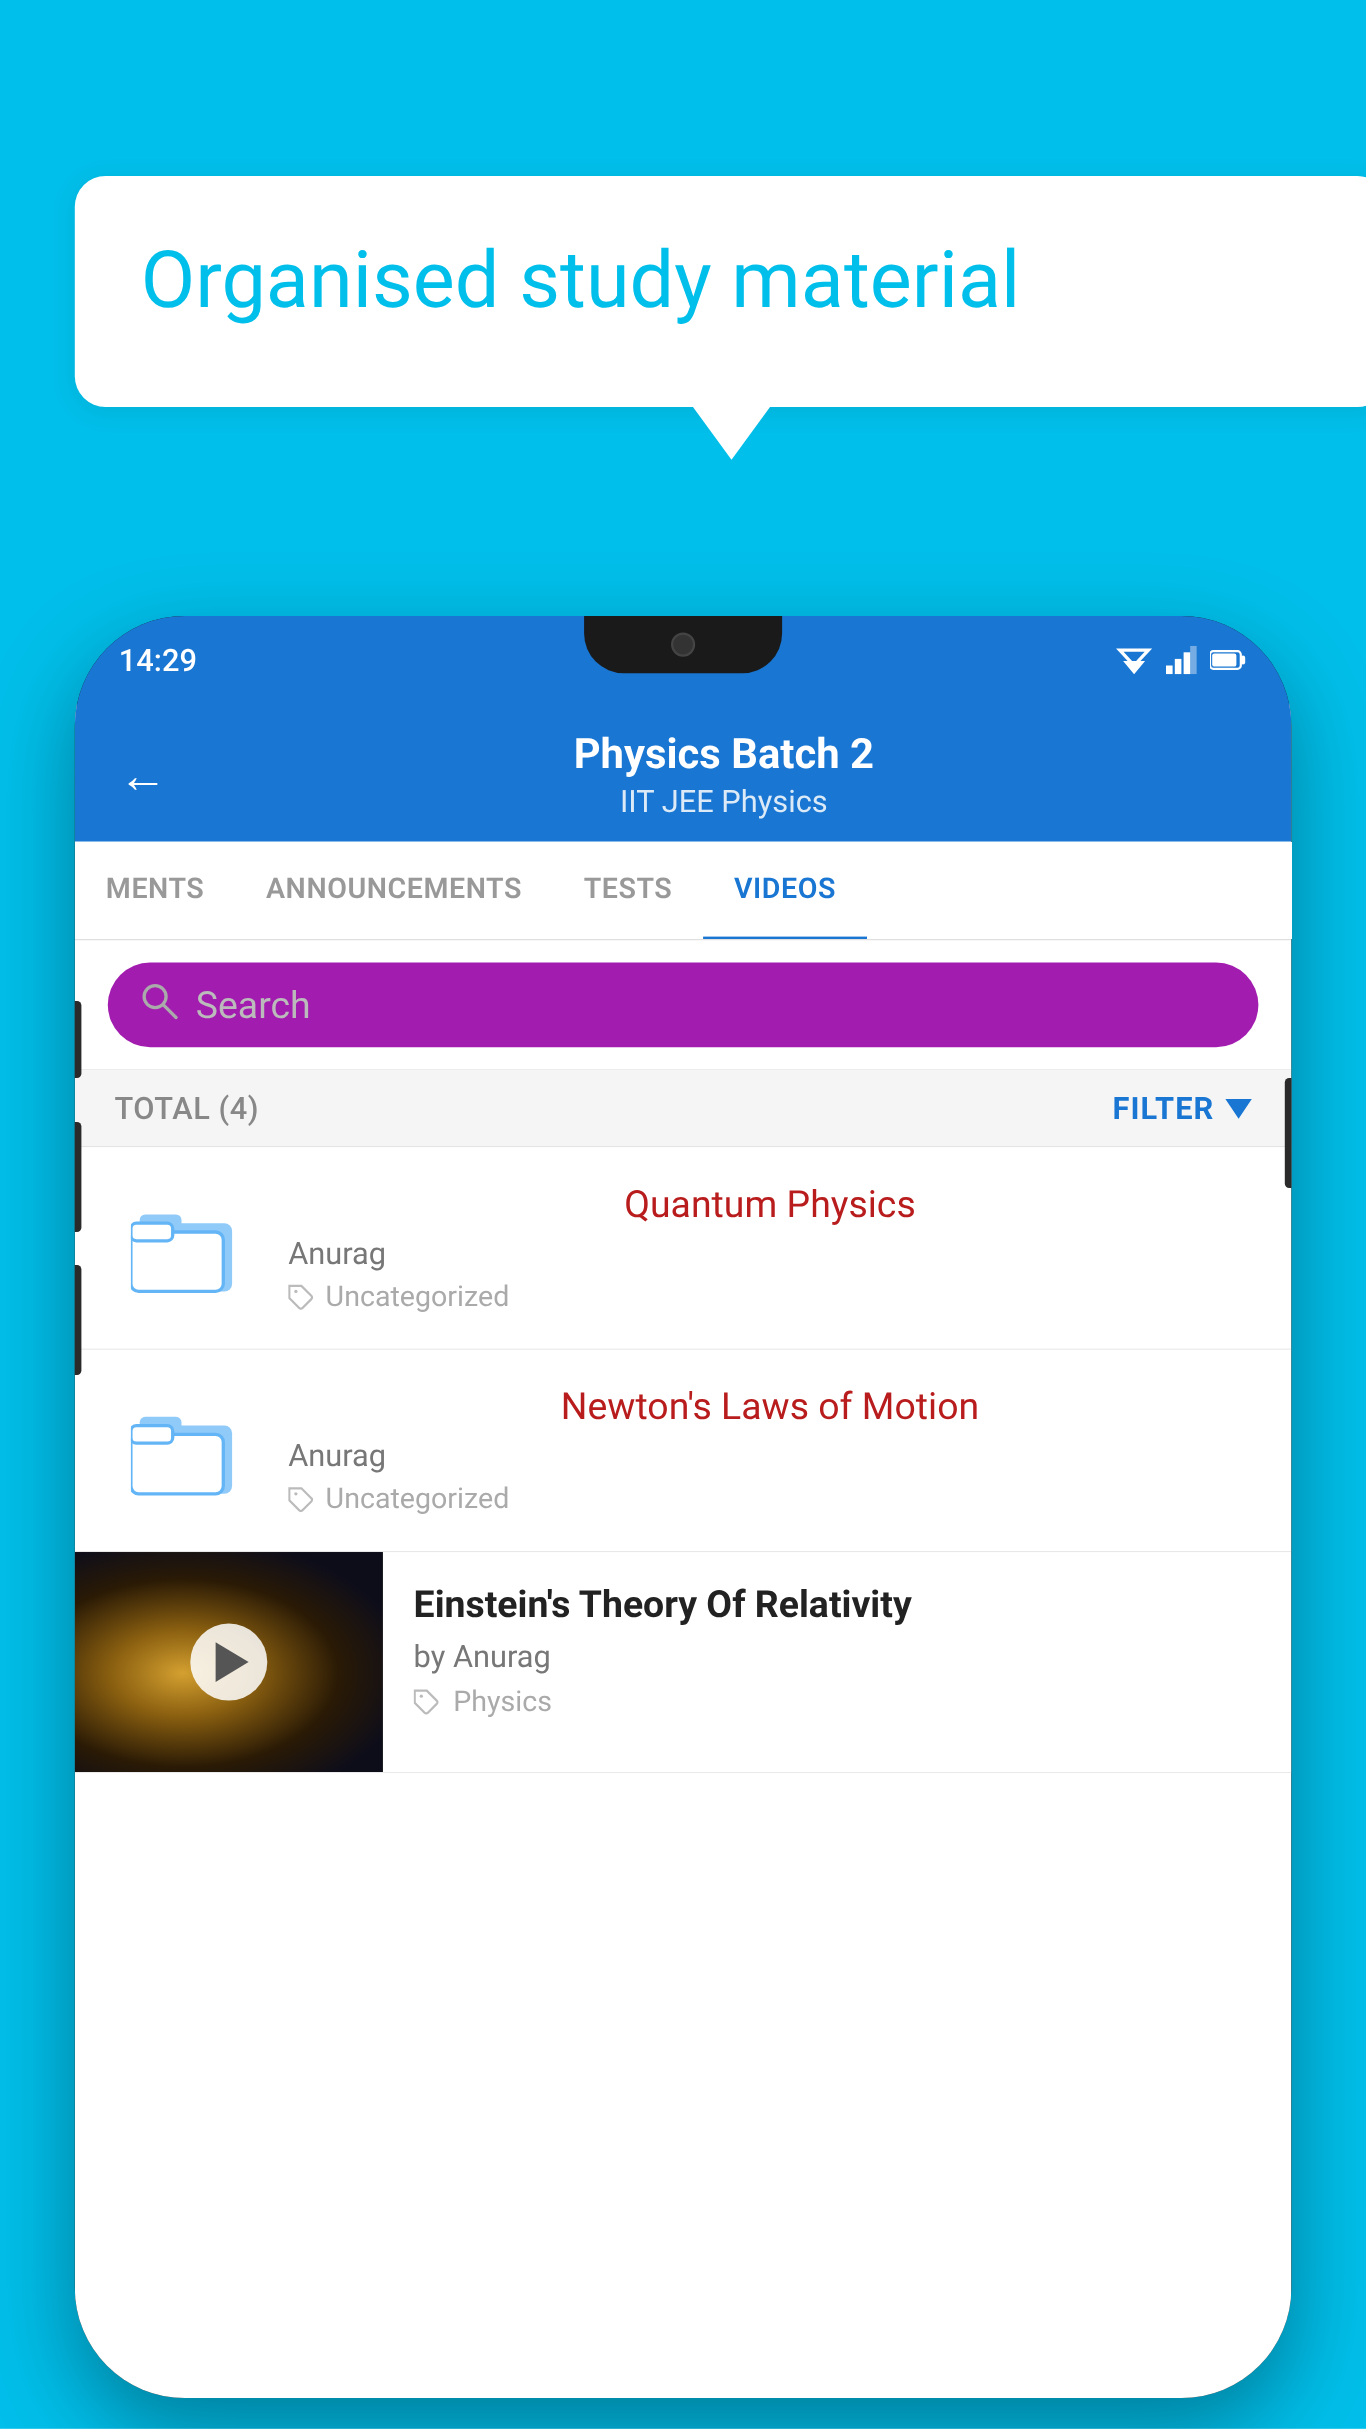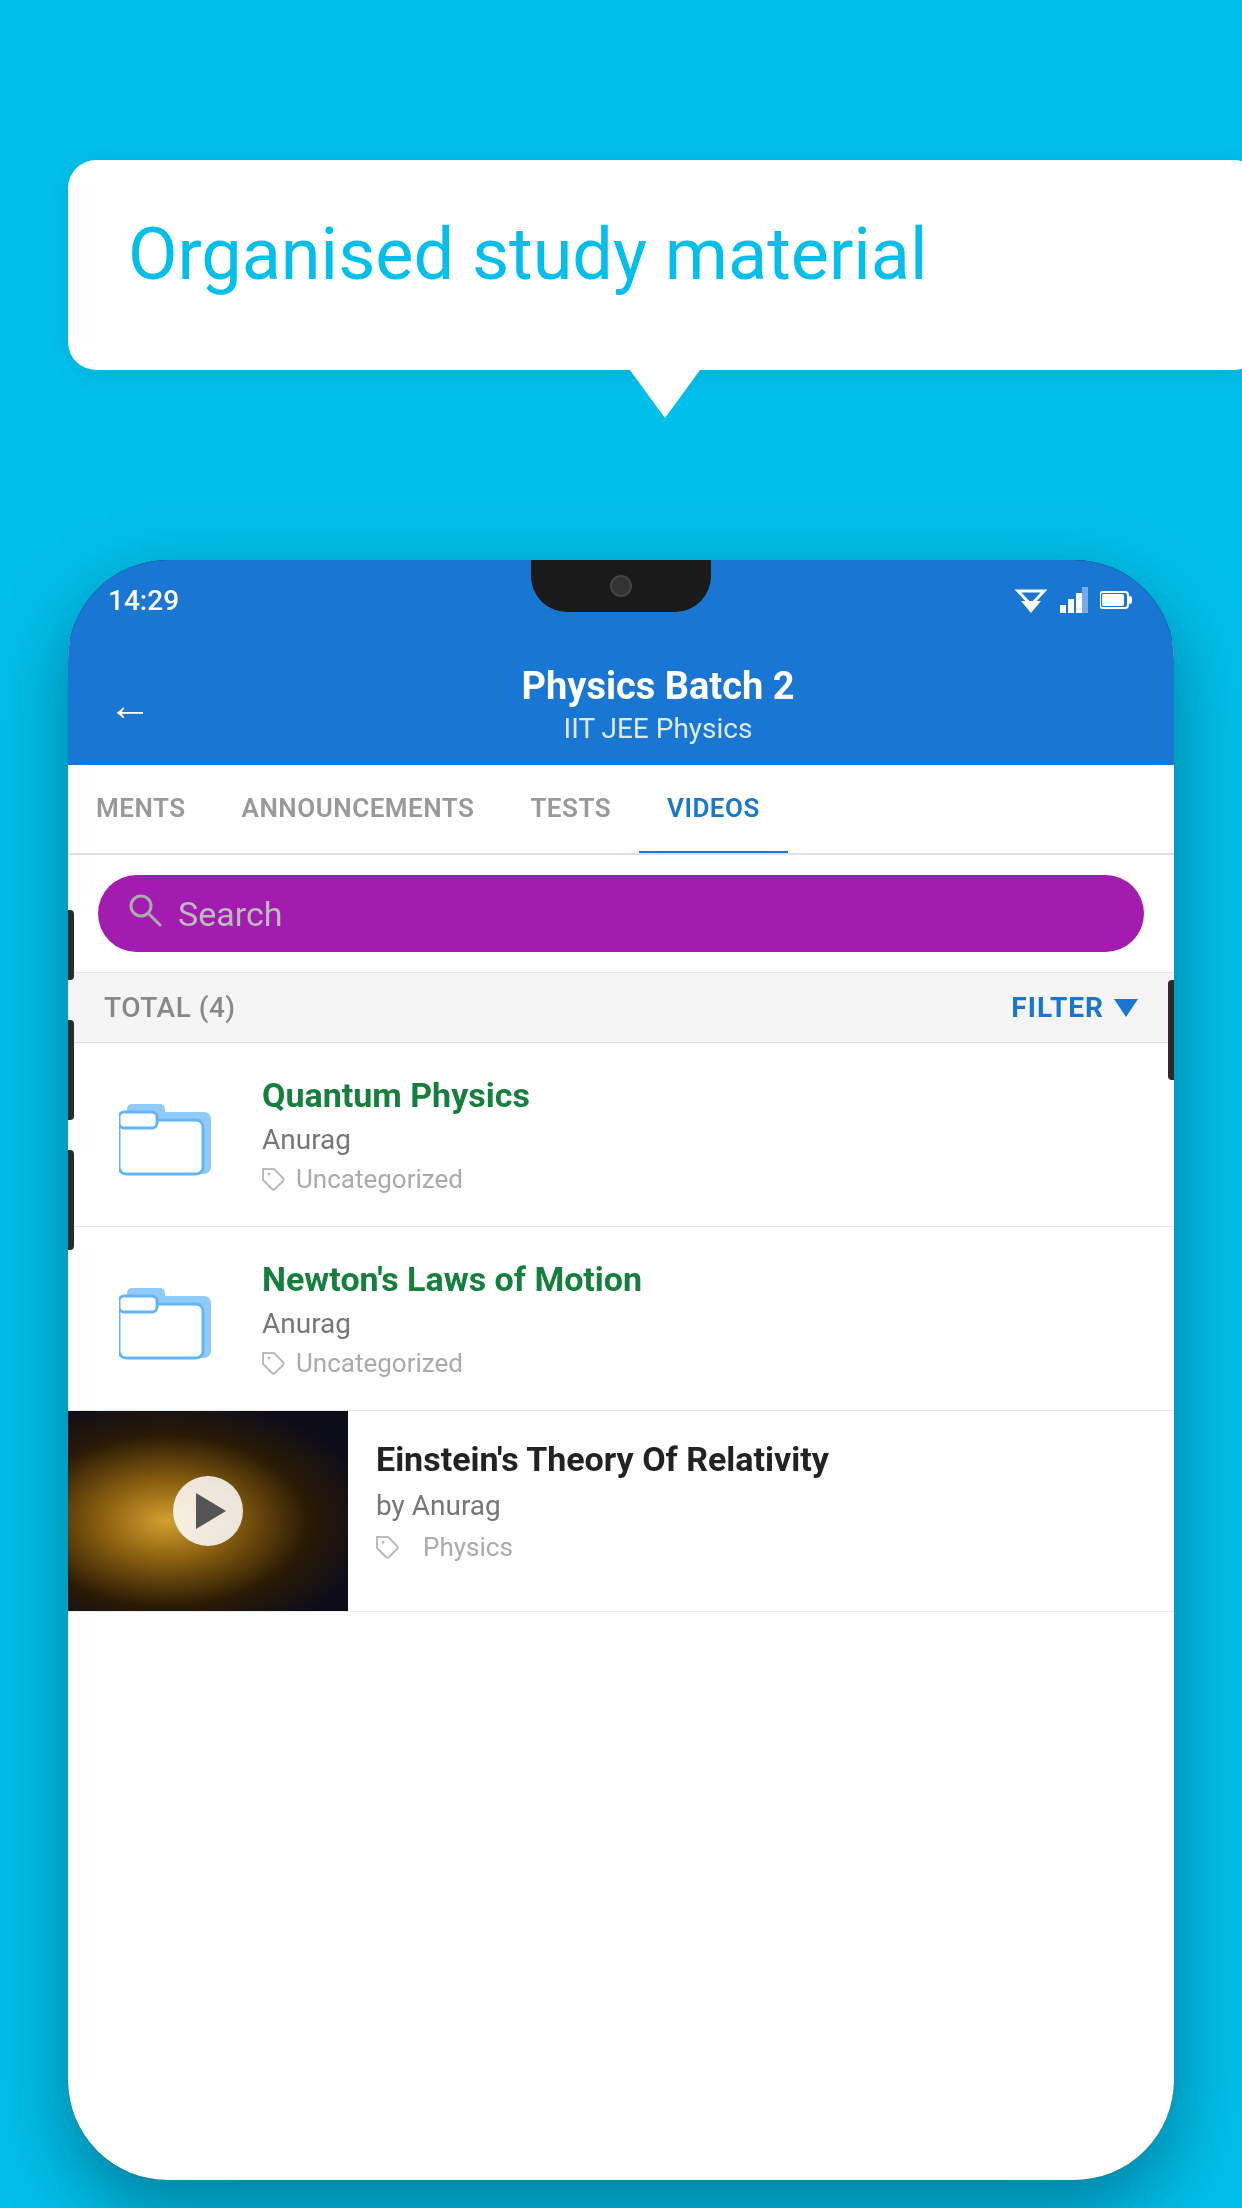--- a/index.html
+++ b/index.html
@@ -244,23 +244,24 @@
     }
     .folder-icon-svg {
       width: 100px;
       height: 90px;
     }
     .video-item-info {
       flex: 1;
     }
     .video-item-title {
       font-size: 34px;
-      font-weight: 700;
-      color: #15803d;
+      font-weight: 400;
+      color: #b91c1c;
       margin-bottom: 8px;
+      text-align: center;
     }
     .video-item-author {
       font-size: 28px;
       color: #777;
       margin-bottom: 8px;
     }
     .video-item-tag {
       display: flex;
       align-items: center;
       gap: 10px;
@@ -323,21 +324,21 @@
       margin-bottom: 10px;
     }
     .einstein-author {
       font-size: 28px;
       color: #777;
       margin-bottom: 10px;
     }
     .einstein-tag {
       display: flex;
       align-items: center;
-      gap: 23px;
+      gap: 12px;
       color: #aaa;
       font-size: 26px;
     }
 
     
     .phone-side-btn-right {
       position: absolute;
       right: -8px;
       top: 420px;
       width: 14px;

